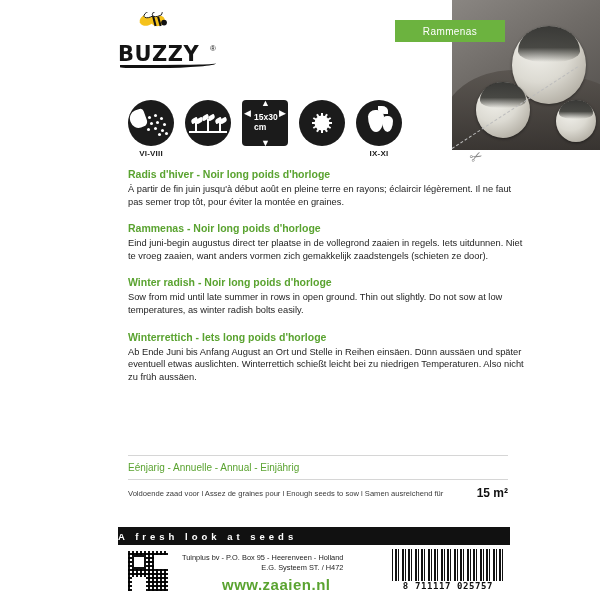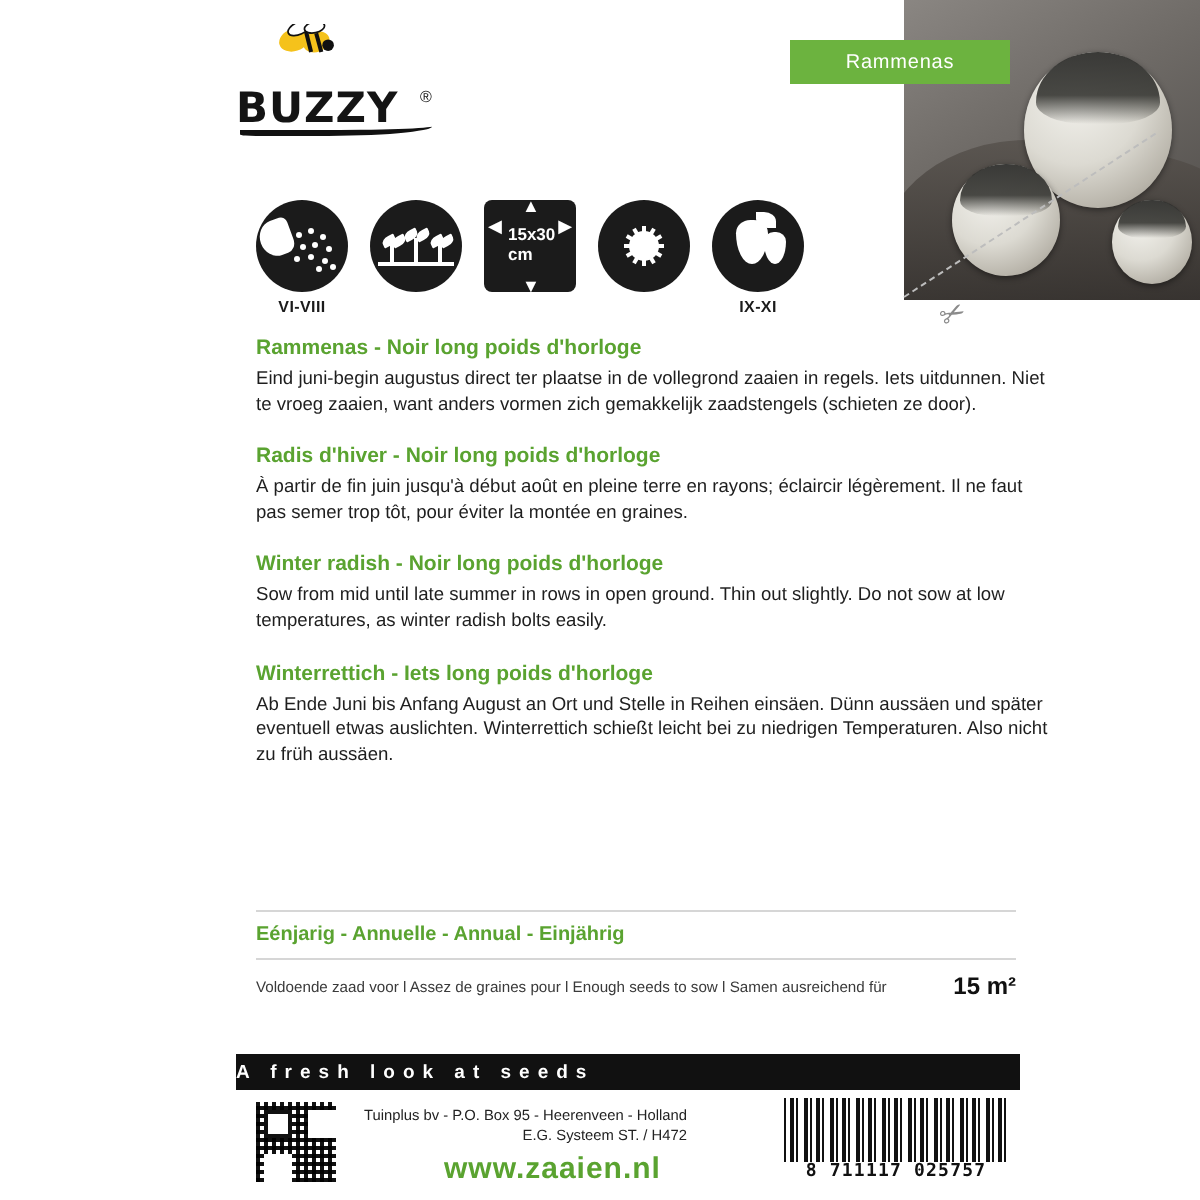--- a/index.html
+++ b/index.html
@@ -212,21 +212,21 @@
     line-height: 12.6px;
     color: #1e1e1e;
   }
 
   
   .duration {
     position: absolute; left: 128px; top: 455px; width: 380px;
   }
   .duration .hr { border-top: 1px solid #d6d6d6; margin-bottom: 6px; }
   .duration .dur {
-    font-size: 10px; color: #5aa330; font-weight: bold; margin-bottom: 6px;
+    font-size: 10px; color: #5aa330; font-weight: normal; margin-bottom: 6px;
   }
   .sow-row {
     border-top: 1px solid #d6d6d6;
     padding-top: 6px;
     display: flex; align-items: center; justify-content: space-between;
     font-size: 7.6px; color: #3a3a3a;
   }
   .sow-row .area { font-size: 12px; font-weight: bold; color: #111; }
 
   
@@ -390,26 +390,26 @@
         <div class="veg"></div>
         <div class="veg2"></div>
         <div class="top"></div>
       </div>
       <div class="icon-cap">IX-XI</div>
     </div>
   </div>
 
   <div class="content">
     <div class="block">
+      <h3>Radis d'hiver - Noir long poids d'horloge</h3>
+      <p>À partir de fin juin jusqu'à début août en pleine terre en rayons; éclaircir légèrement. Il ne faut pas semer trop tôt, pour éviter la montée en graines.</p>
+    </div>
+    <div class="block">
       <h3>Rammenas - Noir long poids d'horloge</h3>
       <p>Eind juni-begin augustus direct ter plaatse in de vollegrond zaaien in regels. Iets uitdunnen. Niet te vroeg zaaien, want anders vormen zich gemakkelijk zaadstengels (schieten ze door).</p>
-    </div>
-    <div class="block">
-      <h3>Radis d'hiver - Noir long poids d'horloge</h3>
-      <p>À partir de fin juin jusqu'à début août en pleine terre en rayons; éclaircir légèrement. Il ne faut pas semer trop tôt, pour éviter la montée en graines.</p>
     </div>
     <div class="block">
       <h3>Winter radish - Noir long poids d'horloge</h3>
       <p>Sow from mid until late summer in rows in open ground. Thin out slightly. Do not sow at low temperatures, as winter radish bolts easily.</p>
     </div>
     <div class="block">
       <h3>Winterrettich - Iets long poids d'horloge</h3>
       <p>Ab Ende Juni bis Anfang August an Ort und Stelle in Reihen einsäen. Dünn aussäen und später eventuell etwas auslichten. Winterrettich schießt leicht bei zu niedrigen Temperaturen. Also nicht zu früh aussäen.</p>
     </div>
   </div>

